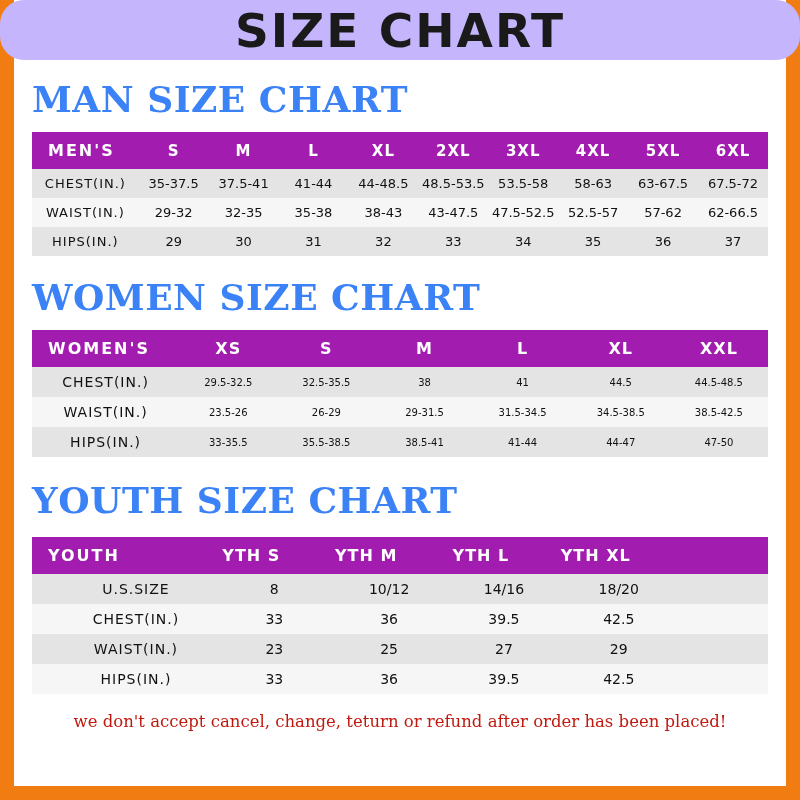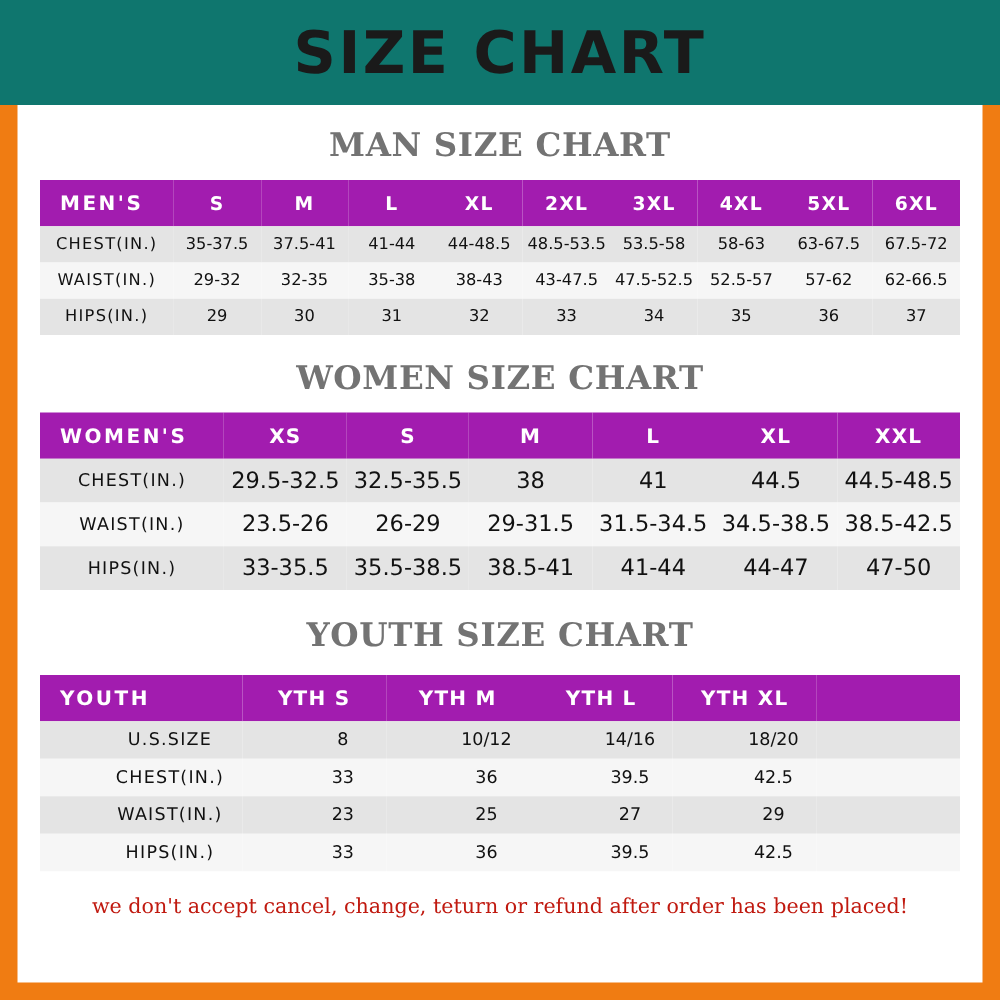--- a/index.html
+++ b/index.html
@@ -17,45 +17,46 @@
     position: relative;
     width: 800px;
     height: 800px;
     background: #ffffff;
     box-sizing: border-box;
     border-left: 14px solid #f07c12;
     border-right: 14px solid #f07c12;
     border-bottom: 14px solid #f07c12;
   }
   .header-band {
-    height: 84px;
-    background: #0f766e;
+    height: 60px;
+    background: #c4b5fd;
     display: flex;
     align-items: center;
     justify-content: center;
     margin: 0 -14px;
+    border-radius: 24px;
   }
   .header-title {
     font-family: "DejaVu Sans", sans-serif;
     font-weight: bold;
     font-size: 47px;
     letter-spacing: 2px;
     color: #1a1a1a;
     line-height: 1;
   }
   .content {
     padding: 0 18px;
     box-sizing: border-box;
   }
   .section-title {
-    text-align: center;
+    text-align: left;
     font-family: "DejaVu Serif", serif;
     font-weight: bold;
-    font-size: 26px;
-    color: #737373;
+    font-size: 36px;
+    color: #3b82f6;
     letter-spacing: 0.5px;
   }
   .t1 { margin-top: 18px; margin-bottom: 12px; }
   .t2 { margin-top: 20px; margin-bottom: 12px; }
   .t3 { margin-top: 22px; margin-bottom: 16px; }
 
   table.size {
     width: 100%;
     border-collapse: collapse;
     table-layout: fixed;
@@ -88,21 +89,21 @@
     letter-spacing: 1px;
     font-size: 13px;
   }
   table.size tbody tr.odd td { background: #e4e4e4; }
   table.size tbody tr.even td { background: #f6f6f6; }
 
   
   table.men colgroup col.c0 { width: 14.5%; }
   
   table.women thead th { font-size: 16px; }
-  table.women tbody td { font-size: 18px; }
+  table.women tbody td { font-size: 10px; }
   table.youth thead th { font-size: 16px; }
   table.youth tbody td { font-size: 14px; padding-left: 48px; }
   table.youth tbody td.rowhead,
   table.women tbody td.rowhead { font-size: 14px; }
 
   .footer-note {
     margin-top: 16px;
     padding: 0 4px;
     text-align: center;
     color: #c0190f;

